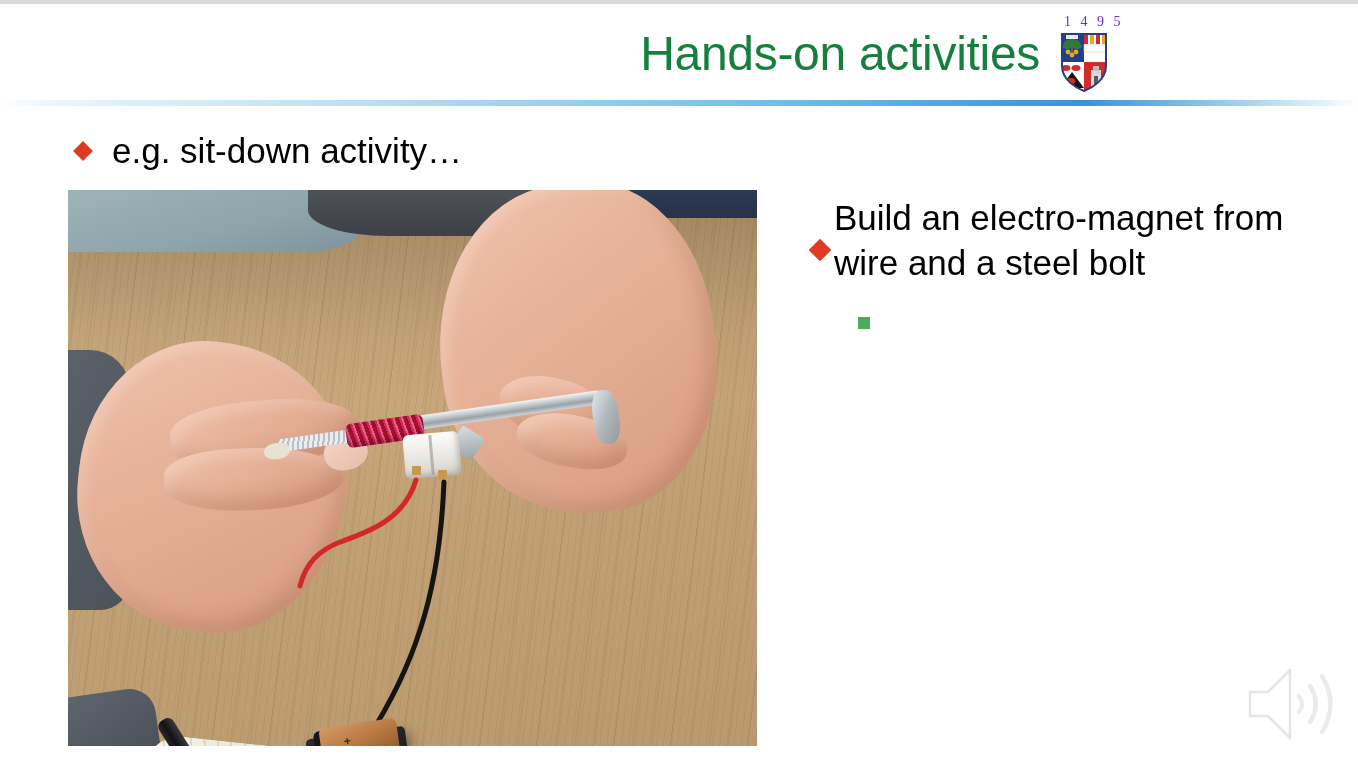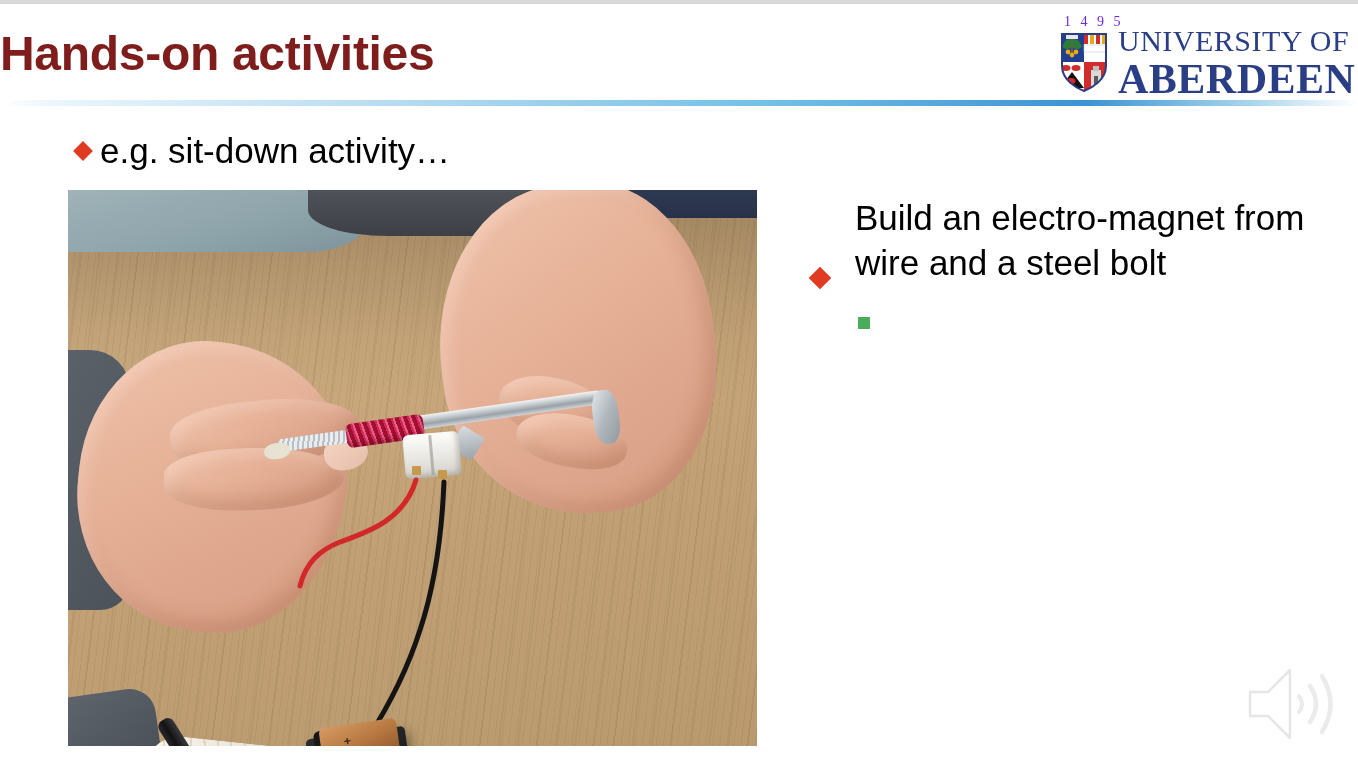--- a/index.html
+++ b/index.html
@@ -20,24 +20,24 @@
     position: absolute; top: 0; left: 0;
     width: 1358px; height: 4px;
     background: #d9d9d9;
   }
 
   
   .slide-title {
     position: absolute;
     left: 0; top: 26px;
     width: 1040px;
-    text-align: left;
+    text-align: right;
     font-size: 48px;
-    font-weight: 700;
-    color: #7f1d1d;
+    font-weight: 400;
+    color: #15803d;
     letter-spacing: -0.3px;
     white-space: nowrap;
     line-height: 1.15;
   }
 
   .logo-block {
     position: absolute;
     left: 1056px; top: 14px;
     width: 292px; height: 84px;
   }
@@ -87,21 +87,21 @@
       #a8d5ee 92%,
       #ffffff 100%);
   }
 
   
   .lead-bullet {
     position: absolute;
     left: 76px; top: 130px;
     display: flex;
     align-items: flex-start;
-    gap: 10px;
+    gap: 22px;
   }
   .diamond {
     width: 14px; height: 14px;
     background: #e03a22;
     transform: rotate(45deg);
     flex: 0 0 auto;
     margin-top: 14px;
   }
   .diamond.lg {
     width: 16px; height: 16px;
@@ -114,22 +114,22 @@
     white-space: nowrap;
   }
 
   .right-col {
     position: absolute;
     left: 812px; top: 196px;
     width: 540px;
   }
   .rc-bullet {
     display: flex;
-    align-items: flex-end;
-    gap: 27px;
+    align-items: center;
+    gap: 6px;
   }
   .rc-text {
     font-size: 35px;
     color: #000000;
     line-height: 1.28;
     width: 500px;
   }
   .sub-bullet {
     display: flex;
     align-items: flex-start;
@@ -460,24 +460,20 @@
         <rect x="6" y="2" width="12" height="5" fill="#e8e8e8"></rect>
         <g fill="#d22b2b">
           <ellipse cx="6" cy="36" rx="4.5" ry="3"></ellipse>
           <ellipse cx="16" cy="36" rx="4.5" ry="3"></ellipse>
           <ellipse cx="11" cy="49" rx="4.5" ry="3"></ellipse>
         </g>
       </g>
       <path d="M2 2 H46 V34 C46 48 32 56 24 59 C16 56 2 48 2 34 Z" fill="none" stroke="#2a3e85" stroke-width="2"></path>
     </svg>
 
-    <div class="logo-text">
-      <span class="logo-line1">UNIVERSITY OF</span>
-      <span class="logo-line2">ABERDEEN</span>
-    </div>
   </div>
 
   <div class="divider"></div>
 
   <div class="lead-bullet">
     <span class="diamond"></span>
     <span class="lead-text">e.g. sit-down activity…</span>
   </div>
 
   <div class="right-col">

